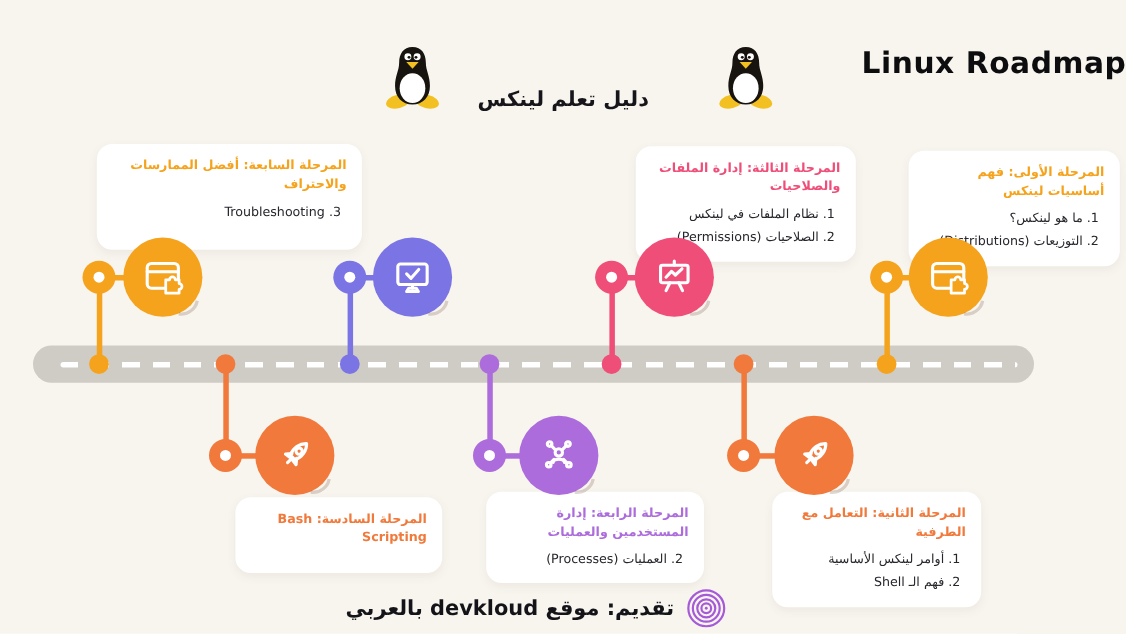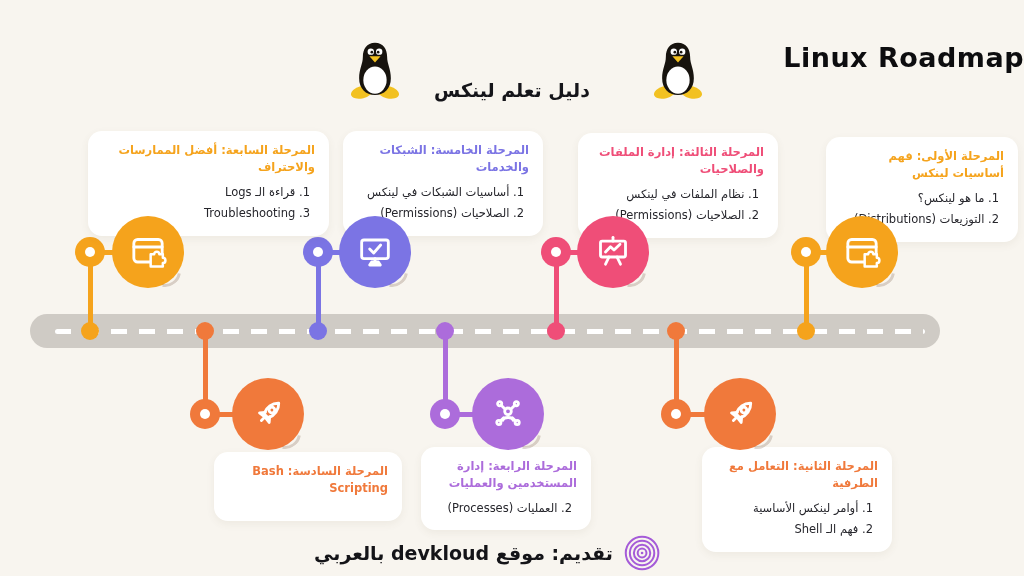--- a/index.html
+++ b/index.html
@@ -64,21 +64,21 @@
   .card { position:absolute; background:#FFFFFF; border-radius:14px; padding:11px 14px;
           direction:rtl; text-align:right; z-index:4;
           box-shadow:0 3px 9px rgba(95,80,55,.07); }
   .card-title { font-size:11.5px; font-weight:bold; line-height:1.5; margin-bottom:5px; }
   .card-item { font-size:11.5px; color:#26262c; line-height:1.9; padding-right:5px; }
   .card-s1 { left:826px; top:137px; width:192px; min-height:88px; }
   .card-s3 { left:578px; top:133px; width:200px; min-height:92px; }
   .card-s5 { left:343px; top:131px; width:200px; min-height:94px; }
   .card-s7 { left:88px;  top:131px; width:241px; min-height:96px; }
   .card-s2 { left:702px; top:447px; width:190px; min-height:86px; }
-  .card-s4 { left:421px; top:447px; width:170px; min-height:80px; }
+  .card-s4 { left:442px; top:447px; width:198px; min-height:80px; }
   .card-s6 { left:214px; top:452px; width:188px; min-height:66px;
              display:flex; align-items:center; }
   .card-s6 .card-title { margin-bottom:12px; }
 
   
   .footer { position:absolute; left:488px; top:533px; transform:translateX(-50%);
             display:flex; direction:rtl; align-items:center; gap:9px; z-index:4;justify-content:space-between; }
   .footer-text { font-size:19px; font-weight:bold; color:#141418; white-space:nowrap; }
   .footer-icon svg { width:40px; height:40px; display:block; }
 
@@ -242,29 +242,23 @@
     <div class="card-item">1. ما هو لينكس؟</div>
     <div class="card-item">2. التوزيعات (Distributions)</div>
   </div>
 
   <div class="card card-s3">
     <div class="card-title t-pink">المرحلة الثالثة: إدارة الملفات والصلاحيات</div>
     <div class="card-item">1. نظام الملفات في لينكس</div>
     <div class="card-item">2. الصلاحيات (Permissions)</div>
   </div>
 
-  <div class="card card-s5">
-    <div class="card-title t-indigo">المرحلة الخامسة: الشبكات والخدمات</div>
-    <div class="card-item">1. أساسيات الشبكات في لينكس</div>
-    <div class="card-item">2. الصلاحيات (Permissions)</div>
-  </div>
 
   <div class="card card-s7">
     <div class="card-title t-amber">المرحلة السابعة: أفضل الممارسات والاحتراف</div>
-    <div class="card-item">1. قراءة الـ Logs</div>
     <div class="card-item">3. Troubleshooting</div>
   </div>
 
   <div class="card card-s2">
     <div class="card-title t-orange">المرحلة الثانية: التعامل مع الطرفية</div>
     <div class="card-item">1. أوامر لينكس الأساسية</div>
     <div class="card-item">2. فهم الـ Shell</div>
   </div>
 
   <div class="card card-s4">

